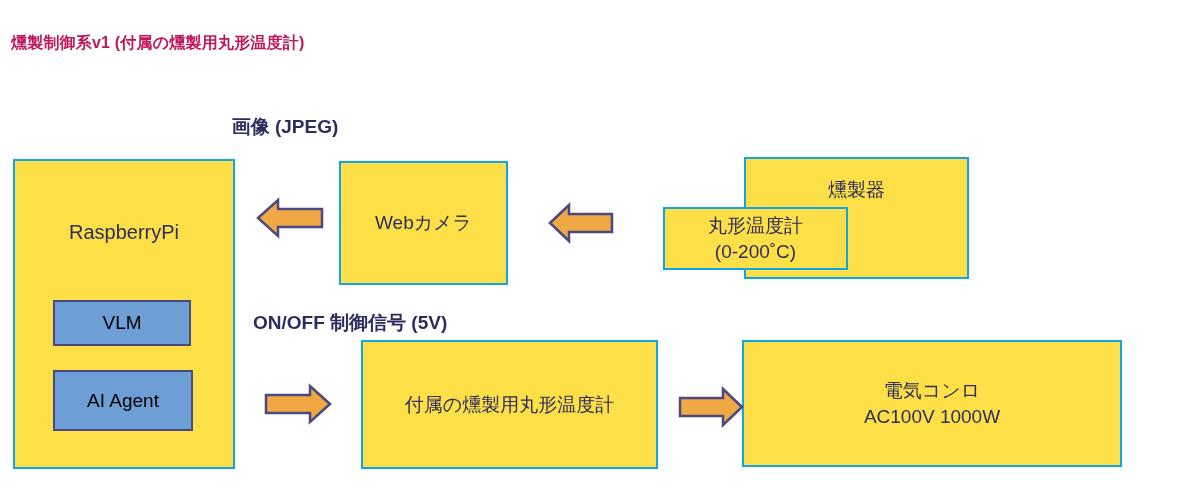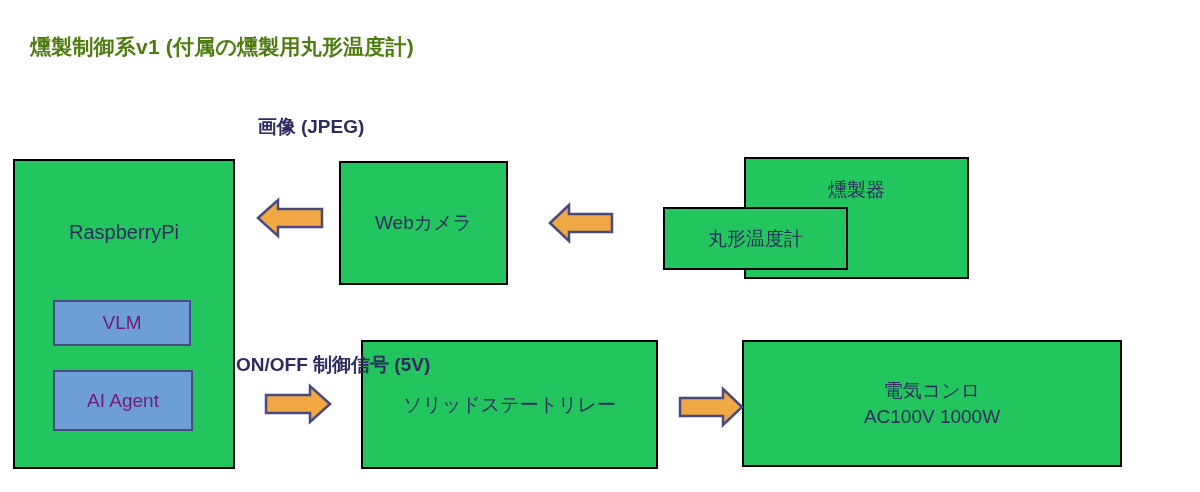--- a/index.html
+++ b/index.html
@@ -17,35 +17,35 @@
   #canvas {
     position: relative;
     width: 1200px;
     height: 492px;
     background: #ffffff;
   }
 
   
   .title {
     position: absolute;
-    left: 30px;
+    left: 11px;
     top: 33px;
-    font-size: 21px;
+    font-size: 16px;
     font-weight: bold;
-    color: #4d7c0f;
+    color: #be185d;
     letter-spacing: 0.2px;
     white-space: nowrap;
   }
 
   
   .box {
     position: absolute;
     box-sizing: border-box;
-    background: #22c55e;
-    border: 2px solid #000000;
+    background: #fde047;
+    border: 2px solid #0ea5e9;
     display: flex;
     align-items: center;
     justify-content: center;
     text-align: center;
     font-size: 19px;
     line-height: 1.32;
     color: #2d2d5e;
   }
   .box .box-text { display: block; }
 
@@ -59,21 +59,21 @@
   }
 
   .inner-box {
     position: absolute;
     box-sizing: border-box;
     background: #6d9ed6;
     border: 2px solid #4a4a80;
     display: flex;
     align-items: center;
     justify-content: center;
-    color: #701a75;
+    color: #000000;
     font-size: 19px;
   }
   .inner-vlm   { left: 53px;  top: 300px; width: 138px; height: 46px; }
   .inner-agent { left: 53px;  top: 370px; width: 140px; height: 61px; }
 
   .box-webcam  { left: 339px; top: 161px; width: 169px; height: 124px; }
   .box-smoker  { left: 744px; top: 157px; width: 225px; height: 122px;
                  align-items: flex-start; padding-top: 18px; }
   .box-thermo  { left: 649px; top: 207px; width: 185px; height: 63px; z-index: 3; margin-left: 14px; }
   .box-ssr     { left: 361px; top: 340px; width: 297px; height: 129px; }
@@ -82,22 +82,22 @@
   
   .edge-label {
     position: absolute;
     font-size: 19px;
     font-weight: bold;
     color: #2e2b5f;
     text-align: center;
     line-height: 1.34;
     white-space: nowrap;
   }
-  .label-jpeg   { left: 252px; top: 114px; width: 118px; }
-  .label-onoff  { left: 236px; top: 310px; width: 126px; margin-top: 42px; }
+  .label-jpeg   { left: 226px; top: 114px; width: 118px; }
+  .label-onoff  { left: 253px; top: 310px; width: 126px; }
   .label-ac100v { left: 655px; top: 310px; width: 114px; }
 
   
   .arrow { position: absolute; }
   .arrow svg { display: block; }
 
   .arrow-cam-to-pi    { left: 256px; top: 197px; }
   .arrow-smoker-to-cam{ left: 548px; top: 202px; }
   .arrow-pi-to-ssr    { left: 264px; top: 383px; }
   .arrow-ssr-to-stove { left: 678px; top: 386px; }
@@ -123,26 +123,27 @@
     <span class="box-text">Webカメラ</span>
   </div>
 
   <div class="box box-smoker">
     <span class="box-text">燻製器</span>
   </div>
 
   <div class="box box-thermo">
     <span>
       <span class="box-text">丸形温度計</span>
+      <span class="box-text">(0-200˚C)</span>
     </span>
   </div>
 
   <div class="box box-ssr">
     <span>
-      <span class="box-text">ソリッドステートリレー</span>
+      <span class="box-text">付属の燻製用丸形温度計</span>
     </span>
   </div>
 
   <div class="box box-stove">
     <span>
       <span class="box-text">電気コンロ</span>
       <span class="box-text">AC100V 1000W</span>
     </span>
   </div>
 

